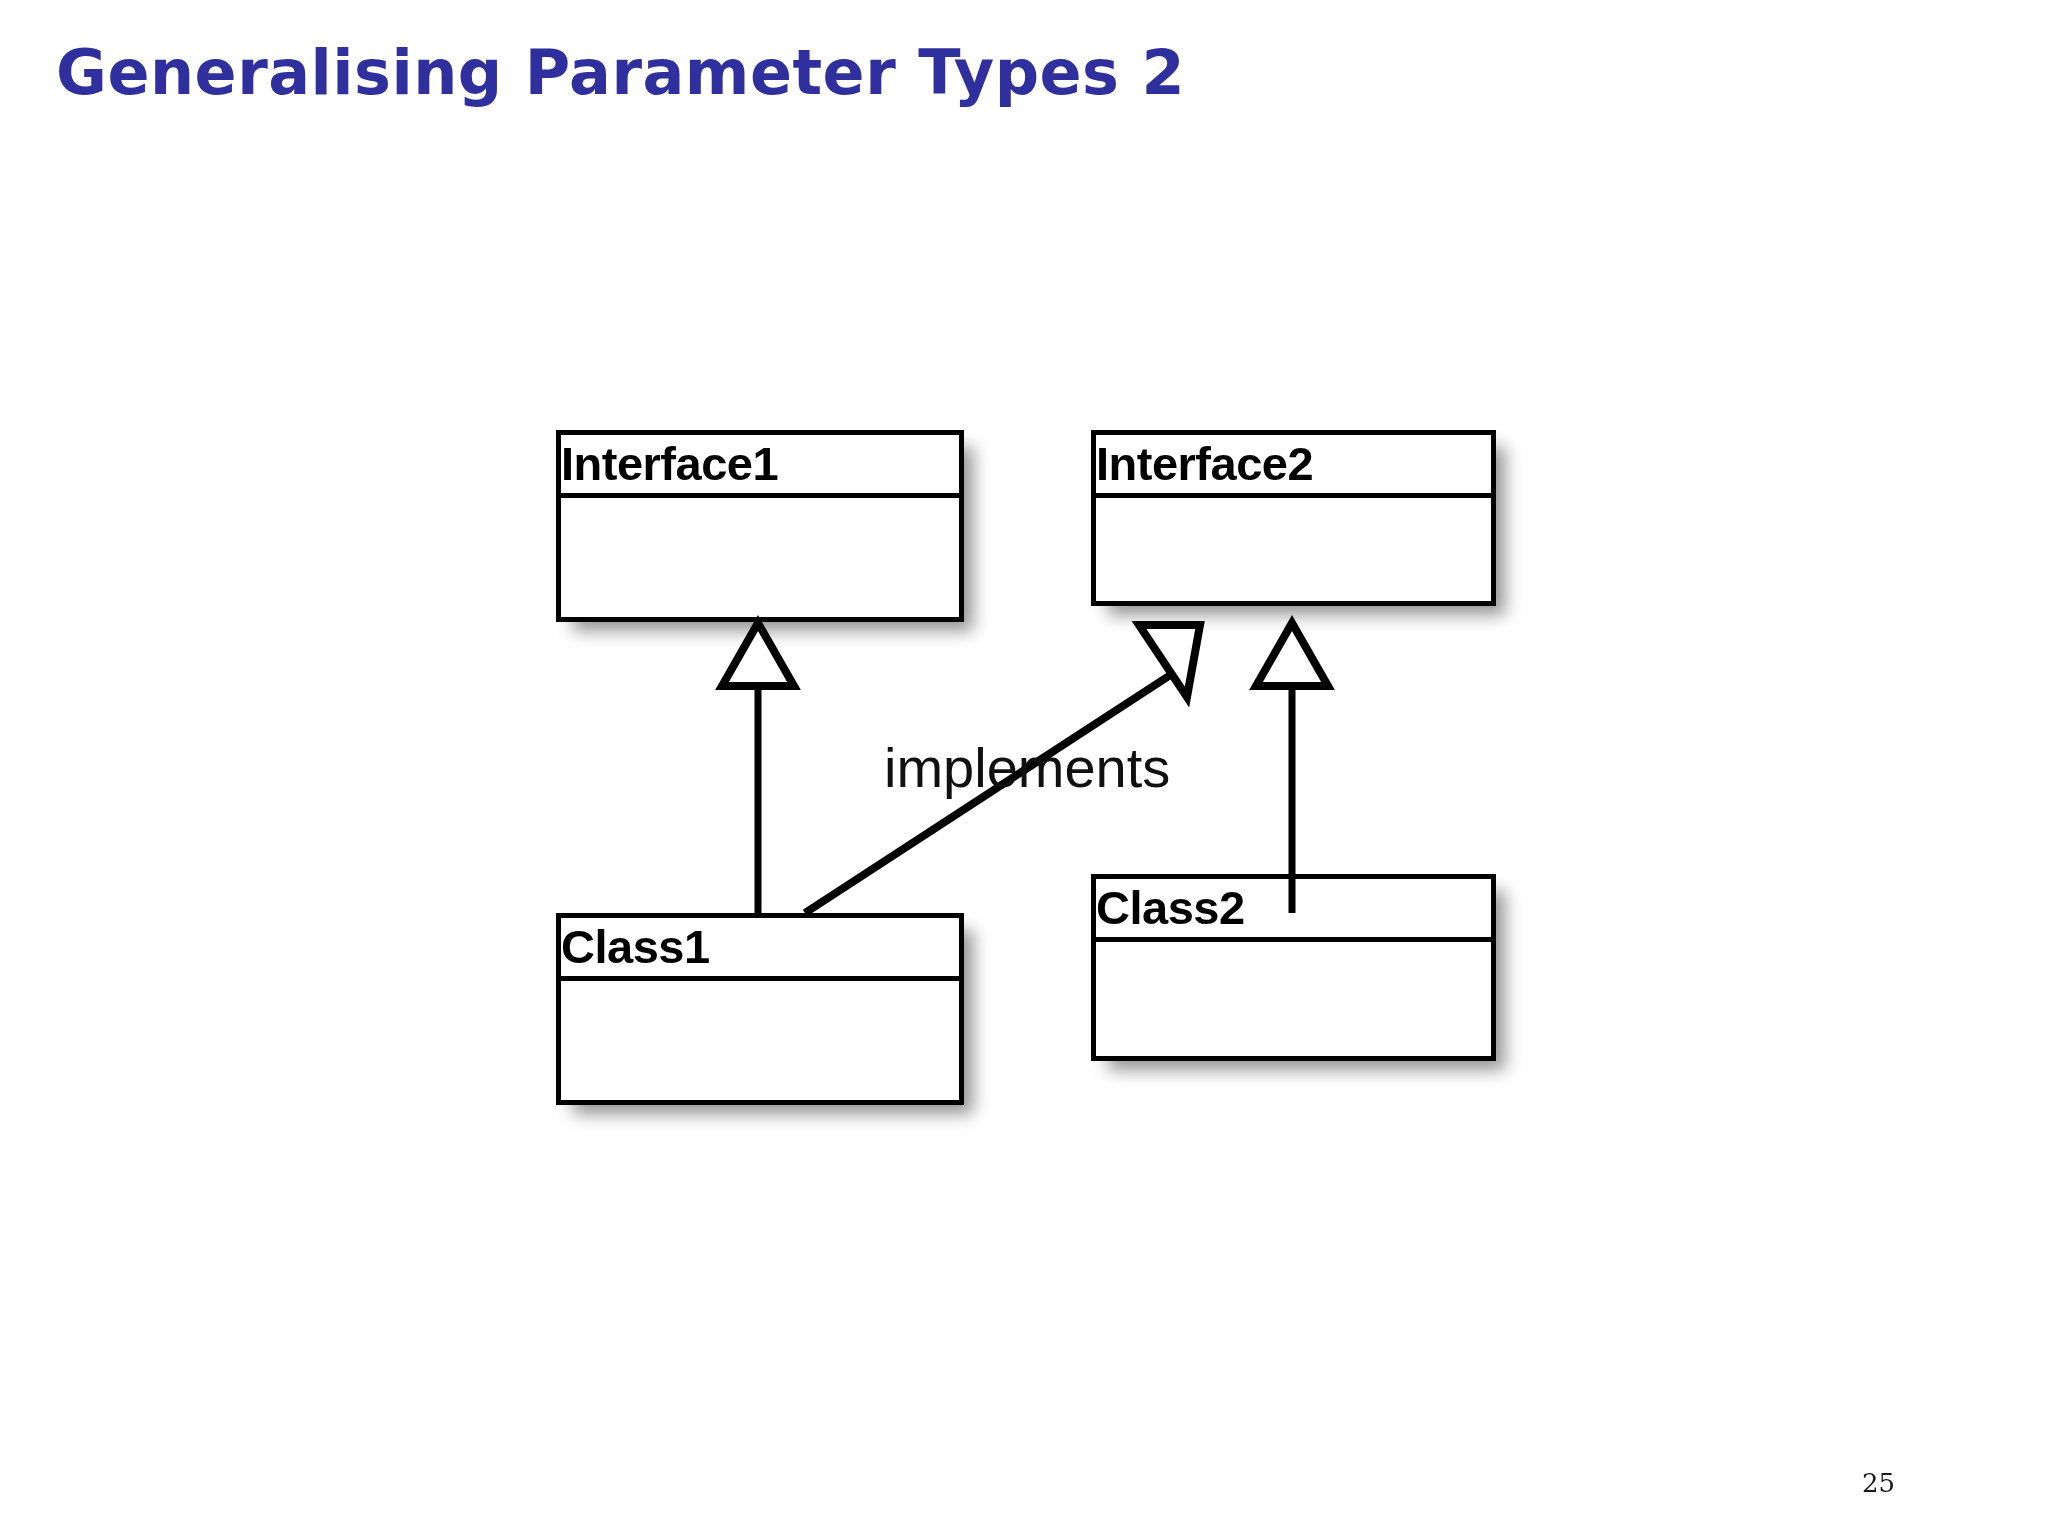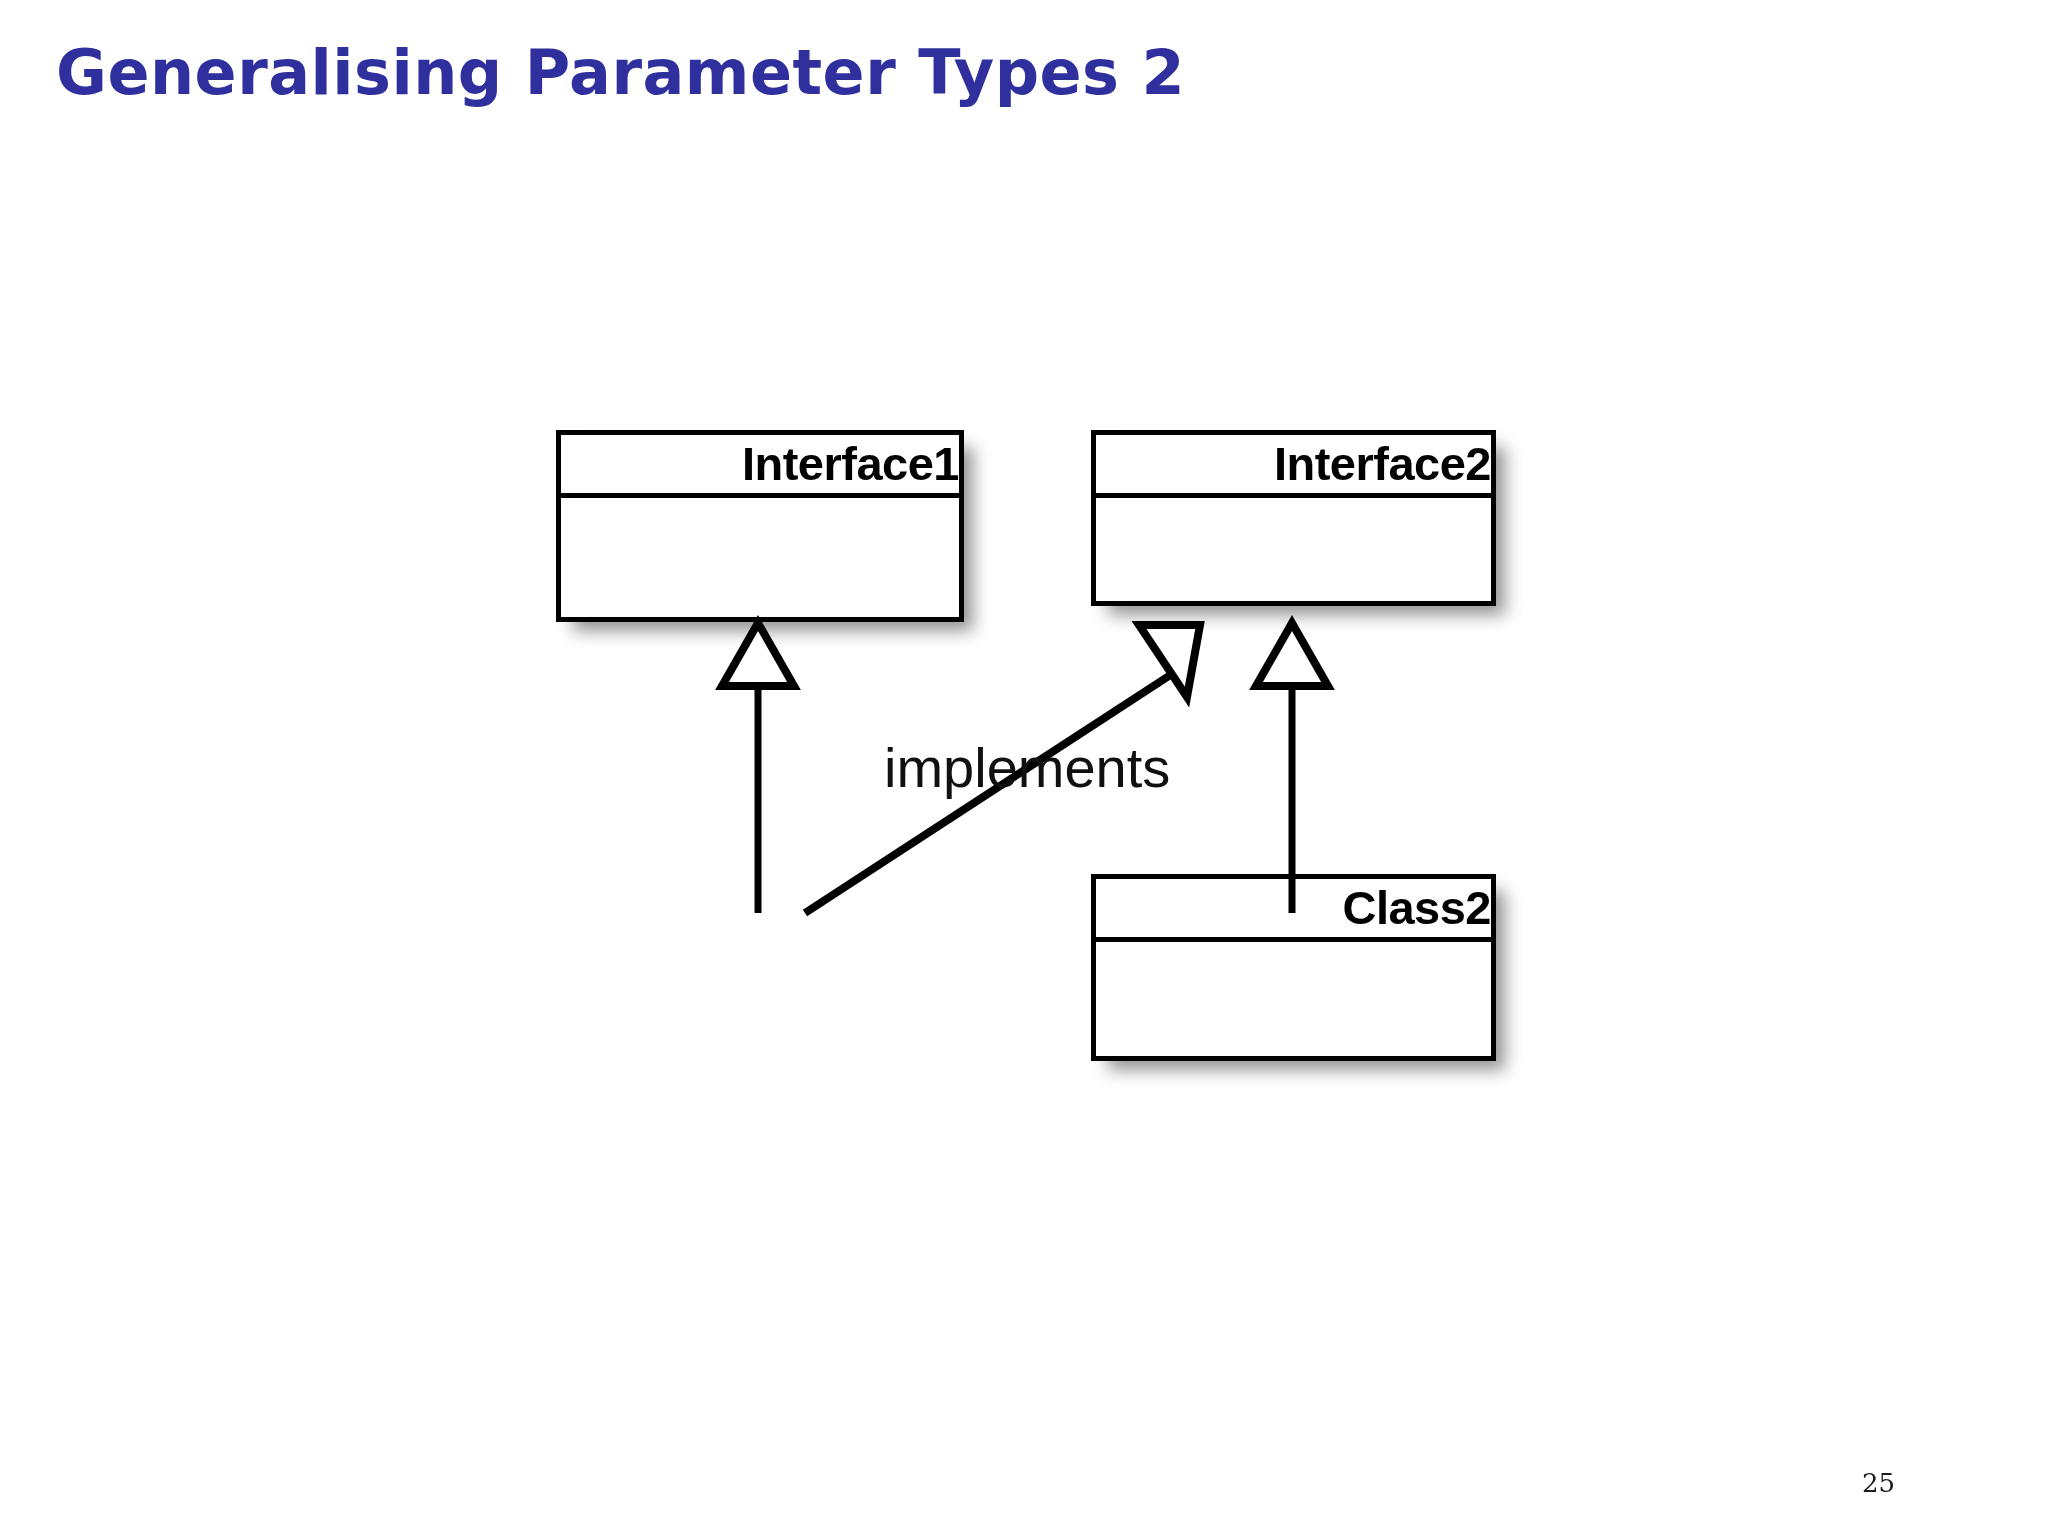--- a/index.html
+++ b/index.html
@@ -47,21 +47,21 @@
     box-sizing: border-box;
     box-shadow: 13px 13px 16px -4px rgba(0,0,0,0.42);
     z-index: 5;
   }
   .uml-title-compartment {
     height: 63px;
     border-bottom: 5px solid #000000;
     box-sizing: border-box;
     display: flex;
     align-items: center;
-    justify-content: flex-end;
+    justify-content: flex-start;
     overflow: hidden;
   }
   .uml-title-text {
     font-family: "Liberation Sans", "DejaVu Sans", sans-serif;
     font-size: 47px;
     font-weight: bold;
     color: #000000;
     line-height: 1;
     letter-spacing: -0.5px;
     transform: translateY(-1px);
@@ -144,20 +144,26 @@
     <div class="uml-body-compartment"></div>
   </div>
 
   <div class="uml-box" id="box-interface2">
     <div class="uml-title-compartment">
       <span class="uml-title-text">Interface2</span>
     </div>
     <div class="uml-body-compartment"></div>
   </div>
 
+  <div class="uml-box" id="box-class1">
+    <div class="uml-title-compartment">
+      <span class="uml-title-text">Class1</span>
+    </div>
+    <div class="uml-body-compartment"></div>
+  </div>
 
   <div class="uml-box" id="box-class2">
     <div class="uml-title-compartment">
       <span class="uml-title-text">Class2</span>
     </div>
     <div class="uml-body-compartment"></div>
   </div>
 
   <div id="implements-label">implements</div>
 

